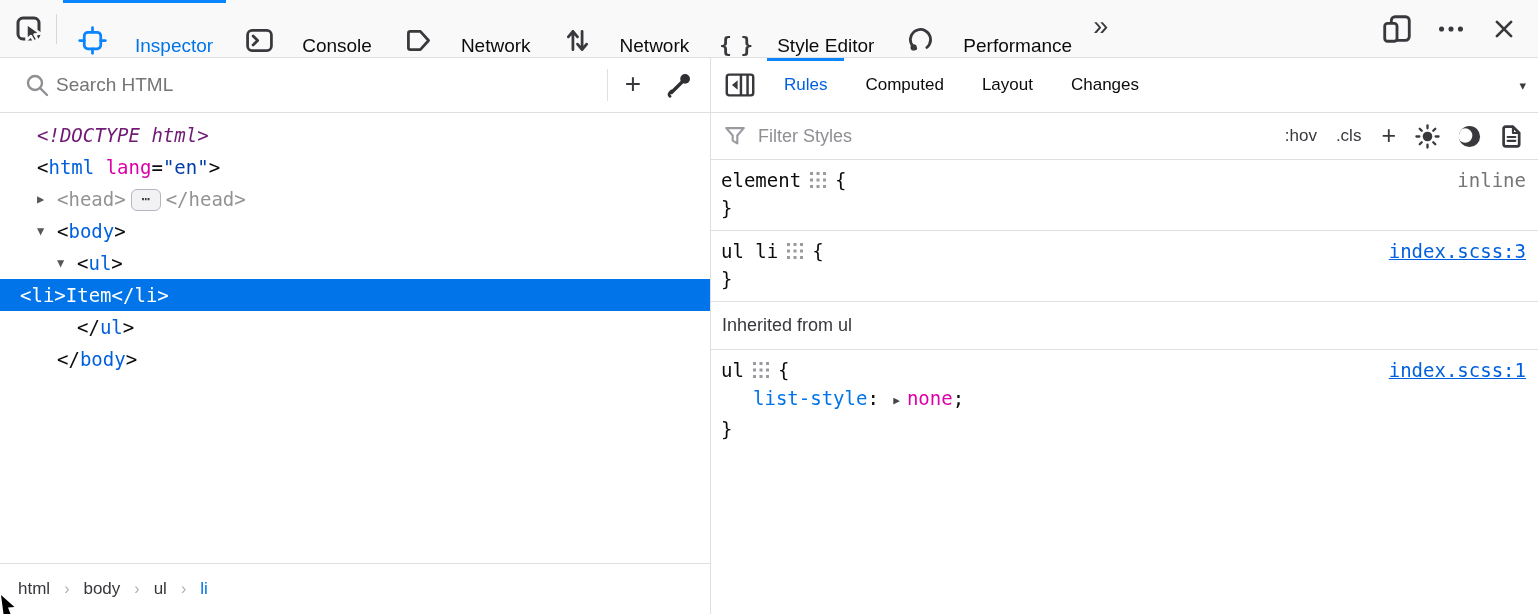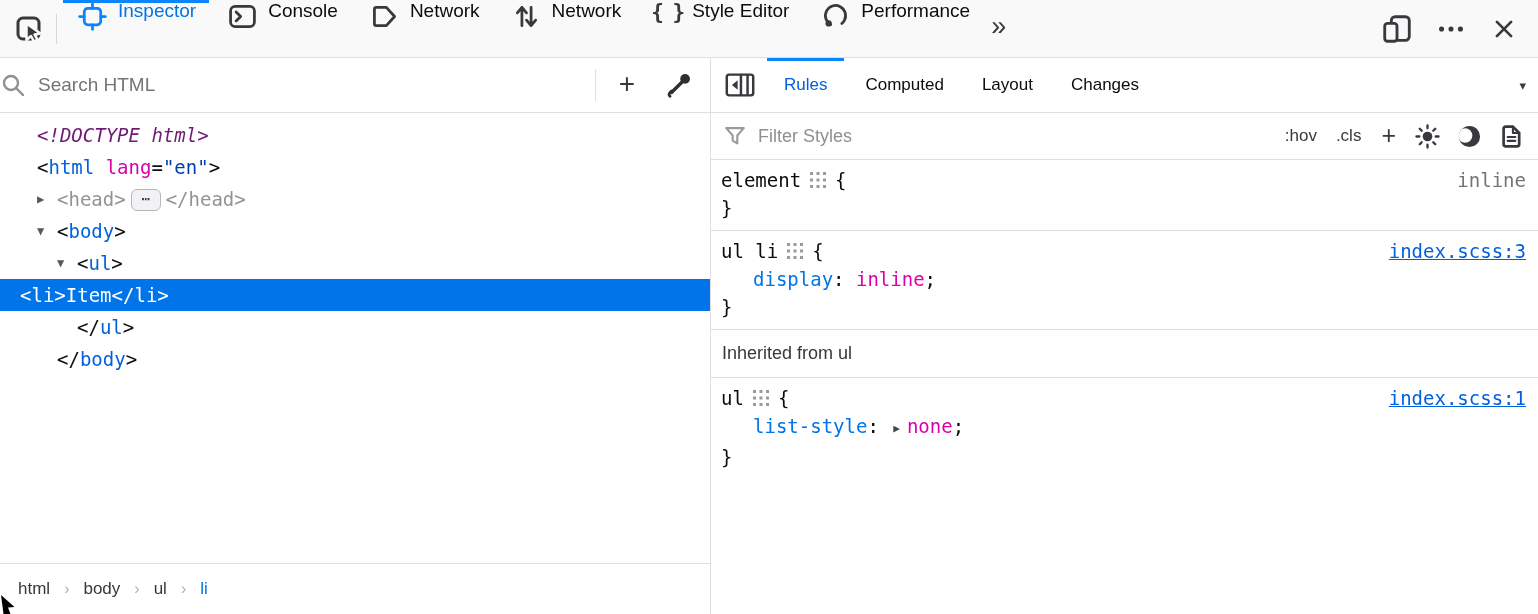--- a/index.html
+++ b/index.html
@@ -8,37 +8,37 @@
        -webkit-font-smoothing:antialiased;}
   svg{display:block;}
   button{background:none;border:none;padding:0;margin:0;font:inherit;color:inherit;cursor:default;}
 
   
   .toolbar{height:57px;background:#f9f9fa;border-bottom:1px solid #dfdfe2;
            display:flex;align-items:center;}
   .icon-btn{display:flex;align-items:center;justify-content:center;}
   .picker-btn{width:46px;height:46px;margin-left:6px;}
   .t-divider{width:1px;height:30px;background:#d7d7db;margin:0 4px;}
-  .tab{position:relative;height:57px;display:flex;align-items:flex-start;gap:9px;
+  .tab{position:relative;height:57px;display:flex;align-items:flex-end;gap:26px;
        padding:0 15px;font-size:19px;color:#0c0c0d;}
   .tab.active{color:#0074e8;}
   .tab.active::before{content:'';position:absolute;top:0;left:2px;right:2px;height:3px;background:#0a84ff;}
   .braces-glyph{font-family:"DejaVu Sans Mono",monospace;font-weight:bold;font-size:21px;color:#38383d;letter-spacing:-2px;}
   .chevron-glyph{font-size:27px;color:#38383d;padding:0 12px 4px 6px;}
   .toolbar-right{margin-left:auto;display:flex;align-items:center;gap:20px;padding-right:18px;}
 
   
   .main{display:flex;height:556px;}
   .left-panel{width:710px;min-width:710px;border-right:1px solid #dfdfe2;
               display:flex;flex-direction:column;position:relative;background:#fff;}
   .right-panel{flex:1;display:flex;flex-direction:column;background:#fff;overflow:hidden;}
 
   
   .search-row{height:55px;min-height:55px;box-sizing:border-box;border-bottom:1px solid #dfdfe2;
-              display:flex;align-items:center;padding:0 10px 0 0;gap:10px;}
+              display:flex;align-items:center;padding:0 10px 0 24px;gap:4px;}
   .search-input{flex:1;border:none;outline:none;font-size:19px;font-family:"Liberation Sans",sans-serif;color:#0c0c0d;background:transparent;}
   .search-input::placeholder{color:#757575;}
   .v-sep{width:1px;height:32px;background:#e0e0e2;}
   .plus-glyph{font-size:28px;font-weight:400;color:#38383d;width:42px;text-align:center;padding-bottom:3px;}
 
   
   .tree{flex:1;overflow:hidden;padding-top:6px;font-family:"DejaVu Sans Mono",monospace;font-size:19px;}
   .tree-row{height:32px;display:flex;align-items:center;white-space:pre;}
   .tree-row.selected{background:#0074e8;}
   .tree-row.selected span{color:#fff !important;}
@@ -325,21 +325,20 @@
                   <rect x="0" y="0" width="3" height="3"></rect>
                   <rect x="6.5" y="0" width="3" height="3"></rect>
                   <rect x="13" y="0" width="3" height="3"></rect>
                   <rect x="0" y="6.5" width="3" height="3"></rect>
                   <rect x="6.5" y="6.5" width="3" height="3"></rect>
                   <rect x="13" y="6.5" width="3" height="3"></rect>
                   <rect x="0" y="13" width="3" height="3"></rect>
                   <rect x="6.5" y="13" width="3" height="3"></rect>
                   <rect x="13" y="13" width="3" height="3"></rect>
                 </svg></span><span class="c-punct">{</span><div class="rule-loc"><span class="loc-link">index.scss:3</span></div></div>
-            <div class="rule-line decl"><span class="c-prop">display</span><span class="c-punct">: </span><span class="c-cssval">inline</span><span class="c-punct">;</span></div>
             <div class="rule-line">}</div>
           </div>
           <div class="rule-header">Inherited from ul</div>
           <div class="rule">
             <div class="rule-line"><span class="sel">ul</span><span class="grid-icon"><svg width="16" height="16" viewBox="0 0 16 16" fill="#9a9aa0">
                   <rect x="0" y="0" width="3" height="3"></rect>
                   <rect x="6.5" y="0" width="3" height="3"></rect>
                   <rect x="13" y="0" width="3" height="3"></rect>
                   <rect x="0" y="6.5" width="3" height="3"></rect>
                   <rect x="6.5" y="6.5" width="3" height="3"></rect>

